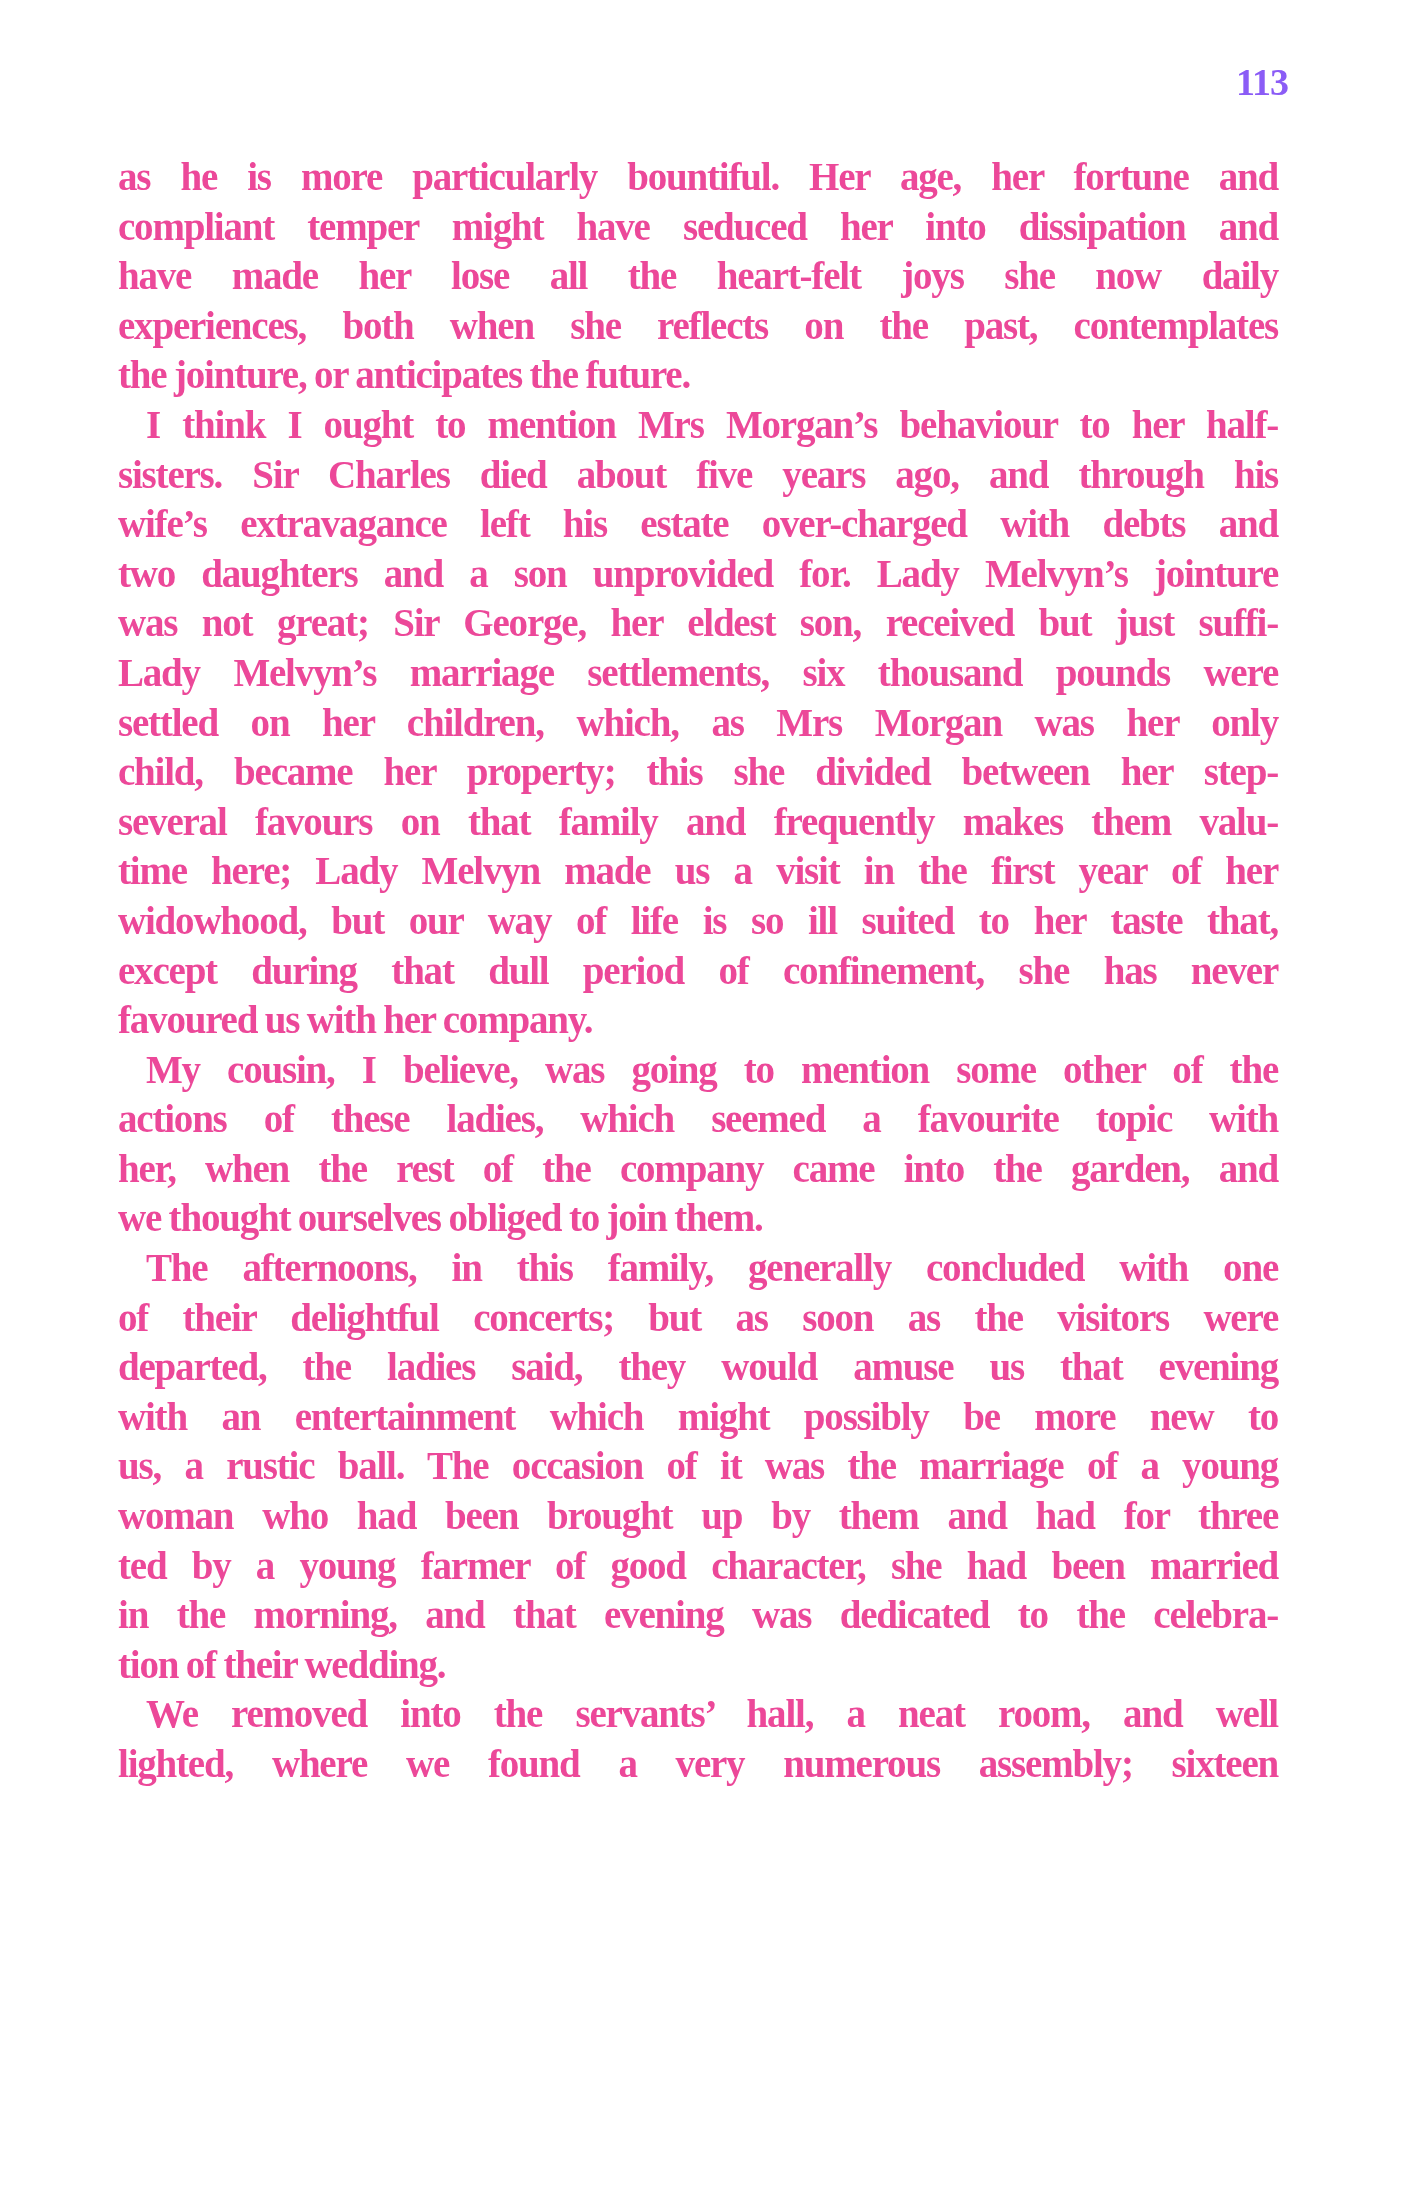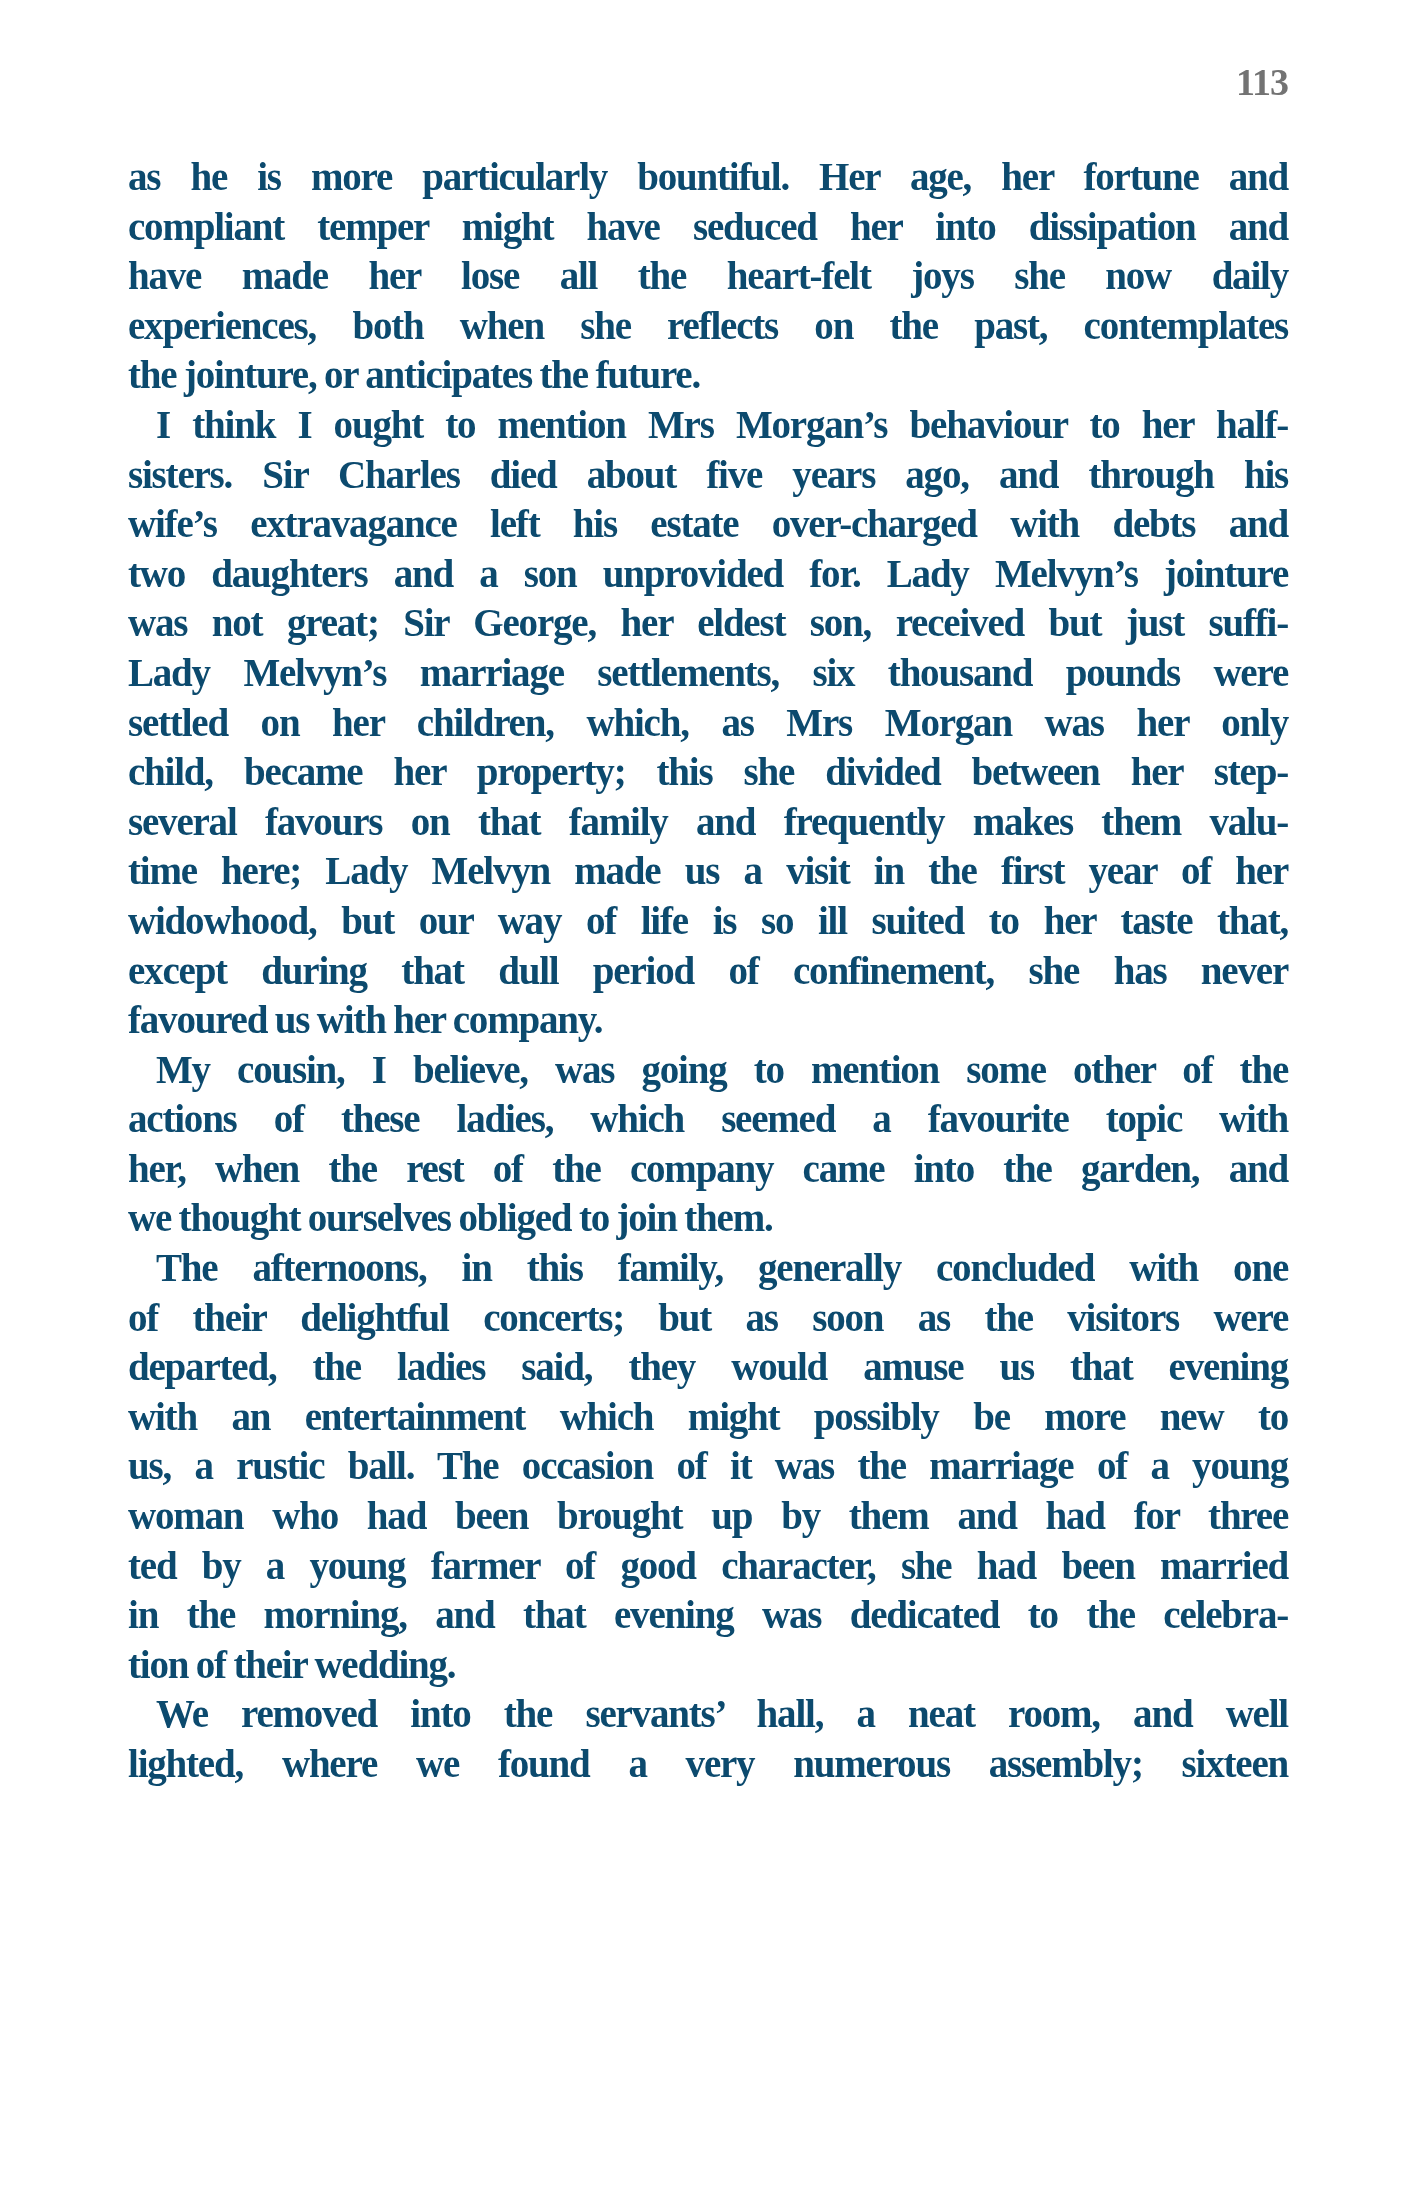--- a/index.html
+++ b/index.html
@@ -1,26 +1,26 @@
 <!DOCTYPE html>
 <html><head>
   <meta charset="utf-8">
   <style>
     html, body { margin: 0; padding: 0; background: #ffffff; }
     body { width: 1413px; height: 2204px; position: relative; overflow: hidden; }
     .page-number {
       position: absolute; top: 60px; right: 125px;
       font-family: "Liberation Serif", "DejaVu Serif", serif;
-      font-size: 38px; font-weight: bold; color: #737373;
+      font-size: 38px; font-weight: bold; color: #8b5cf6;
       letter-spacing: -1px;
     }
     .text-block {
-      position: absolute; left: 128px; top: 152px; width: 1160px;
+      position: absolute; left: 118px; top: 152px; width: 1160px;
       font-family: "Liberation Serif", "DejaVu Serif", serif;
-      font-size: 39px; font-weight: bold; color: #0c4a6e;
+      font-size: 39px; font-weight: bold; color: #ec4899;
       letter-spacing: -1.2px; word-spacing: -1px;
     }
     .line {
       height: 49.6px; line-height: 49.6px;
       white-space: nowrap; overflow: visible;
       text-align: justify; text-align-last: justify;
     }
     .line.indent { padding-left: 28px; }
     .line.last { text-align-last: left; }
   </style>

